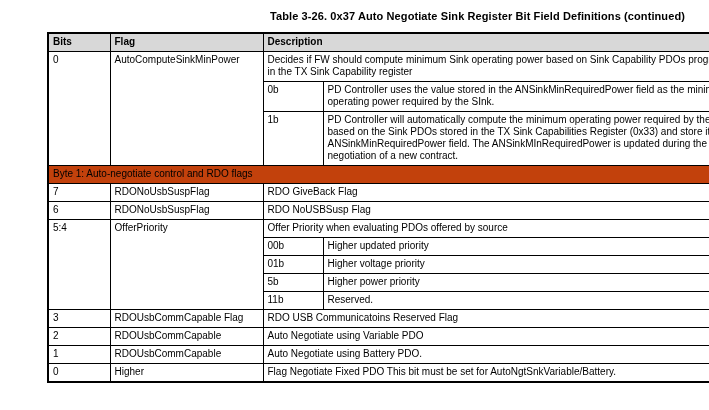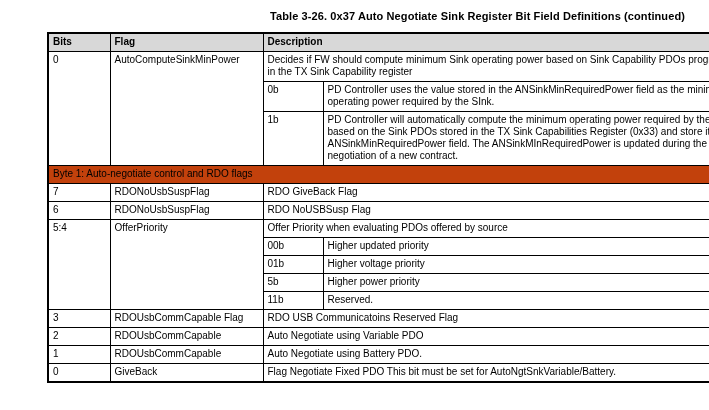--- a/index.html
+++ b/index.html
@@ -142,19 +142,19 @@
     </tr>
 
     <tr>
       <td>1</td>
       <td>RDOUsbCommCapable</td>
       <td colspan="2">Auto Negotiate using Battery PDO.</td>
     </tr>
 
     <tr>
       <td>0</td>
-      <td>GiveBack</td>
+      <td>Higher</td>
       <td colspan="2">Flag Negotiate Fixed PDO This bit must be set for AutoNgtSnkVariable/Battery.</td>
     </tr>
 
   </tbody>
     </table>
 </div>
 
 </body></html>

